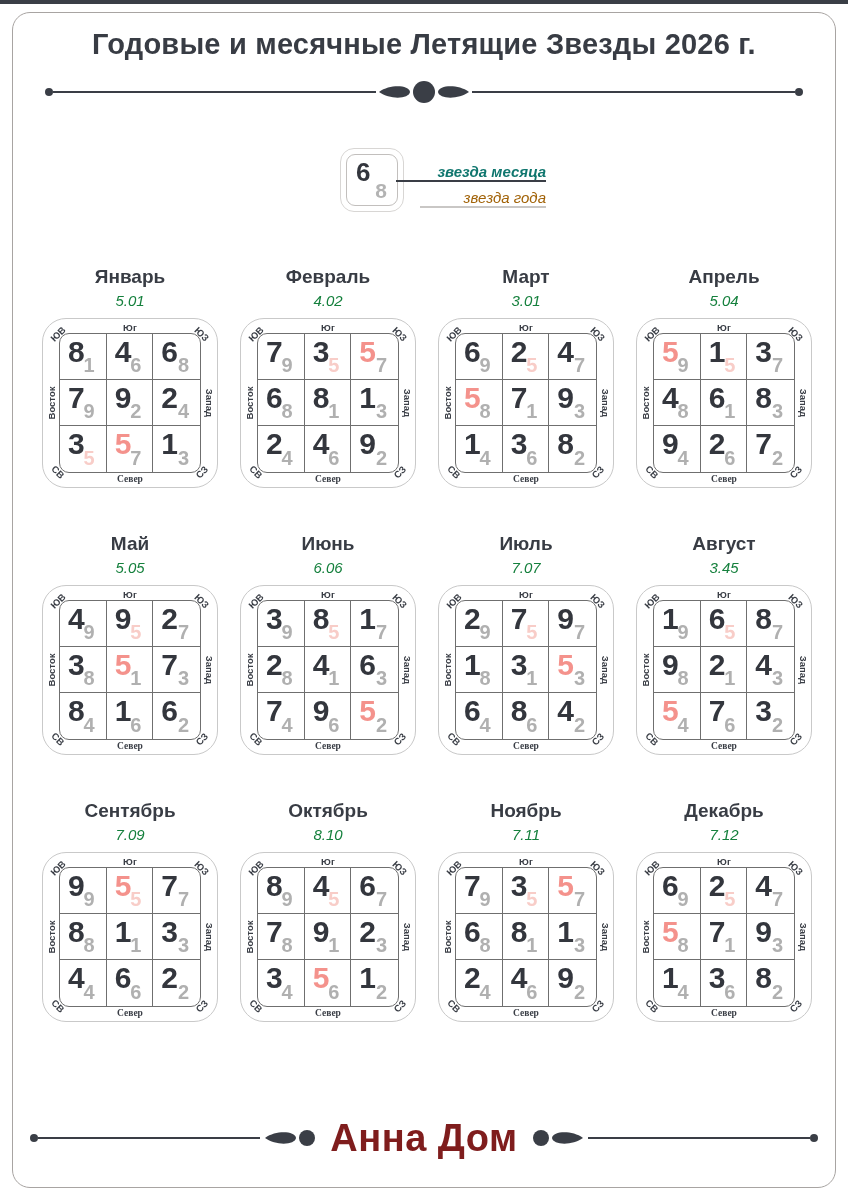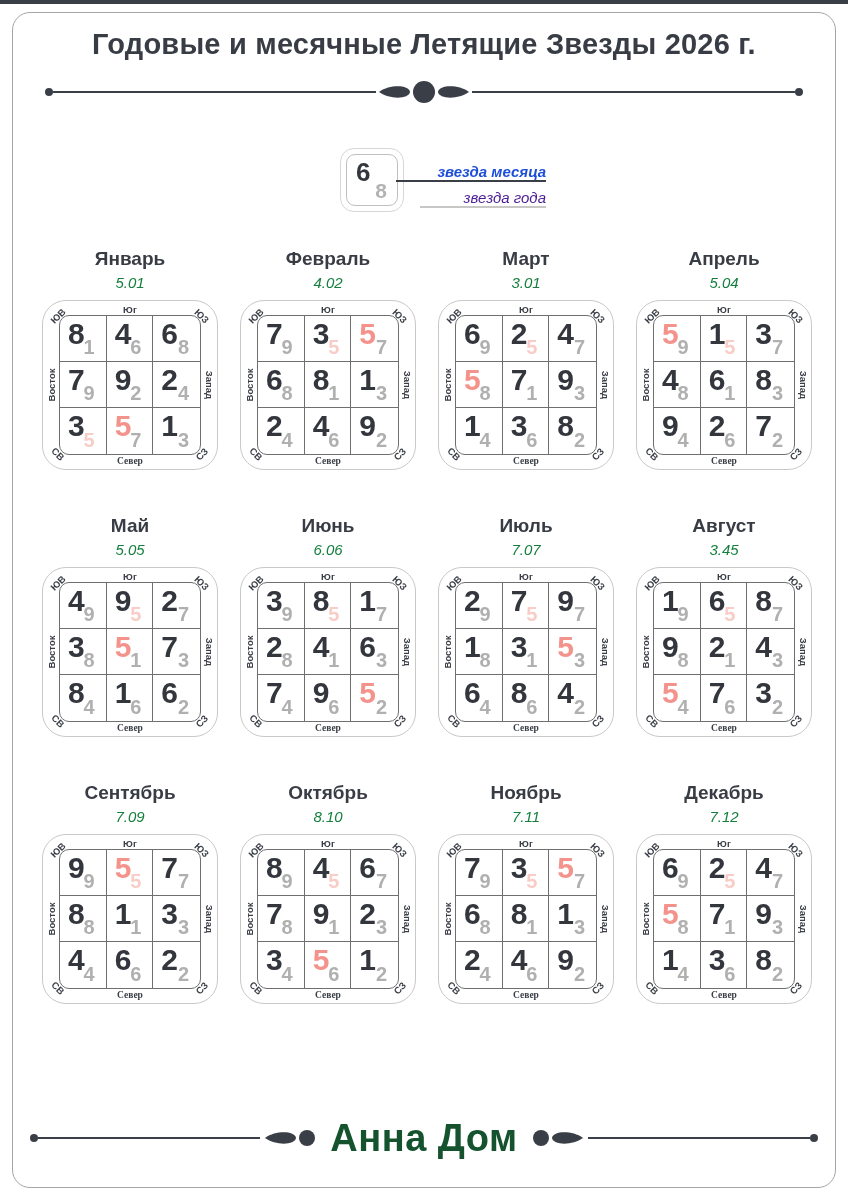--- a/index.html
+++ b/index.html
@@ -63,29 +63,29 @@
     font-size: 21px; font-weight: 700; color: #b3b3b3;
   }
   .legend-lines {
     width: 150px; margin-left: -8px; padding-top: 8px;
   }
   .legend-row { position: relative; height: 26px; }
   .legend-label {
     position: absolute; right: 0; bottom: 2px;
     font-size: 15px; font-style: italic; white-space: nowrap;
   }
-  .legend-label.month { color: #1d4ed8; font-weight: 600; }
-  .legend-label.year  { color: #4c1d95; font-weight: 500; }
+  .legend-label.month { color: #0f766e; font-weight: 600; }
+  .legend-label.year  { color: #a16207; font-weight: 500; }
   .legend-rule { position: absolute; bottom: 0; right: 0; height: 2px; }
   .legend-rule.month { left: 0; background: #3a3e46; }
   .legend-rule.year  { left: 24px; background: #c9c7c5; }
 
   
   .months-grid {
-    position: absolute; left: 42px; top: 248px;
+    position: absolute; left: 42px; top: 266px;
     display: grid;
     grid-template-columns: repeat(4, 176px);
     column-gap: 22px;
     row-gap: 45px;
   }
   .month-card { width: 176px; }
   .month-name {
     text-align: center;
     font-size: 19px; font-weight: 700; color: #383c44;
   }
@@ -143,21 +143,21 @@
   .footer-divider {
     position: absolute; left: 30px; right: 30px; top: 1112px;
     display: flex; align-items: center; height: 52px;
   }
   .footer-divider .line { flex: 1; height: 2px; background: #3a3e46; }
   .footer-divider .end-dot { width: 8px; height: 8px; border-radius: 50%; background: #3a3e46; flex: none; }
   .footer-title {
     flex: none;
     margin: 0 10px;
     font-size: 38px; font-weight: 700;
-    color: #14532d;
+    color: #7f1d1d;
     letter-spacing: 0.5px;
   }
   .footer-orn { flex: none; margin: 0 4px; }
 </style>
 </head>
 <body>
 
 <div class="top-strip"></div>
 <div class="page-border"></div>
 

